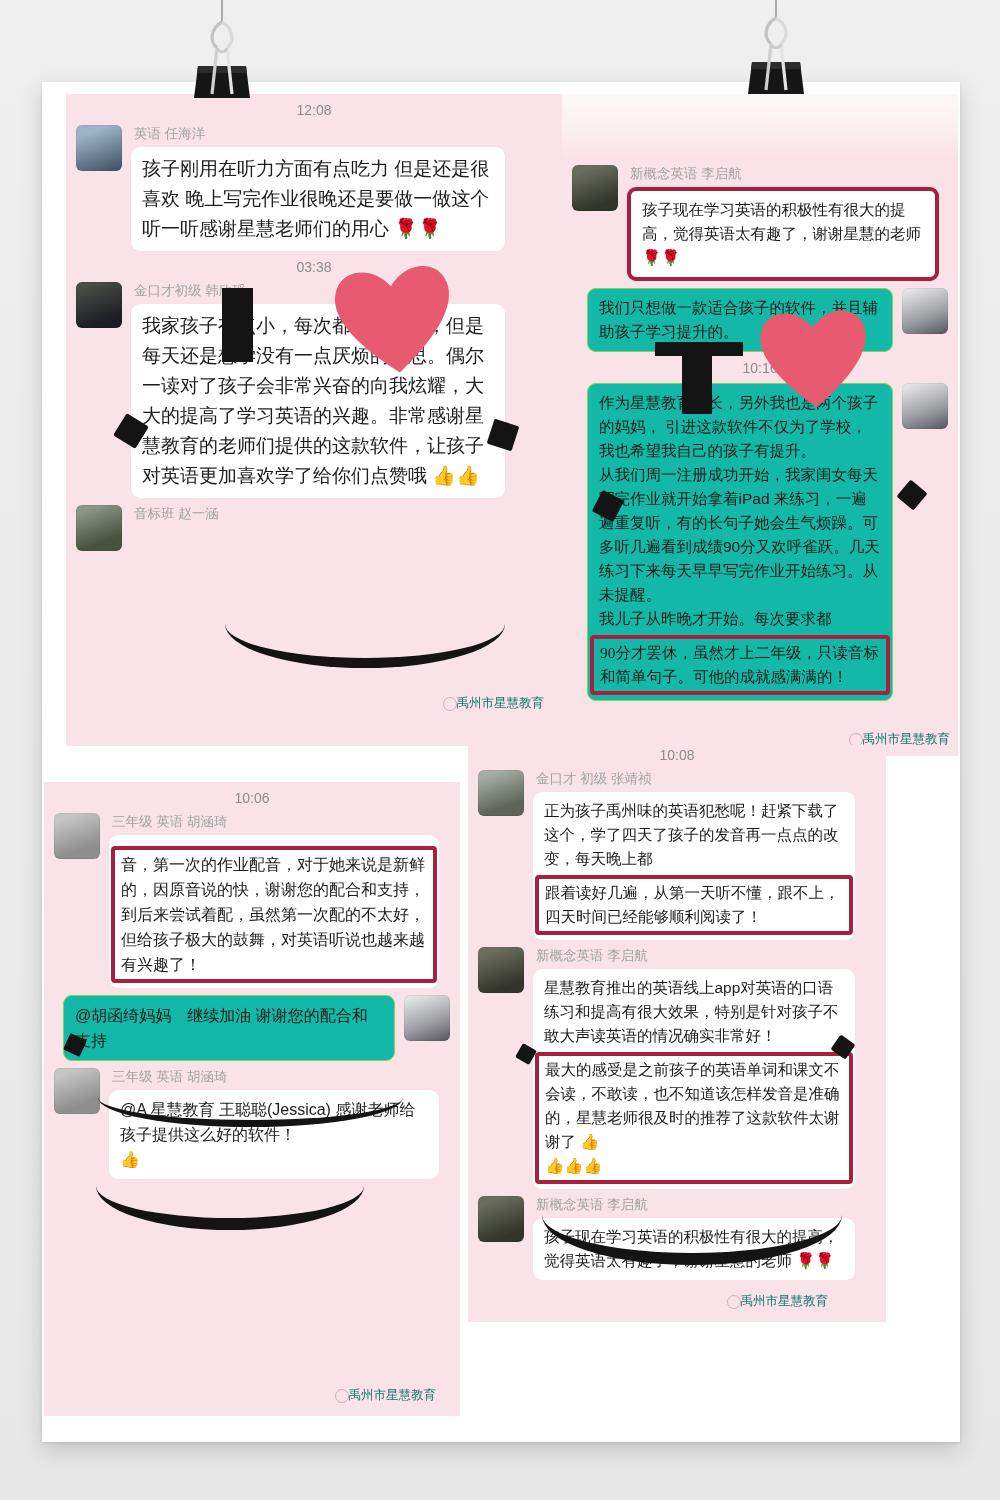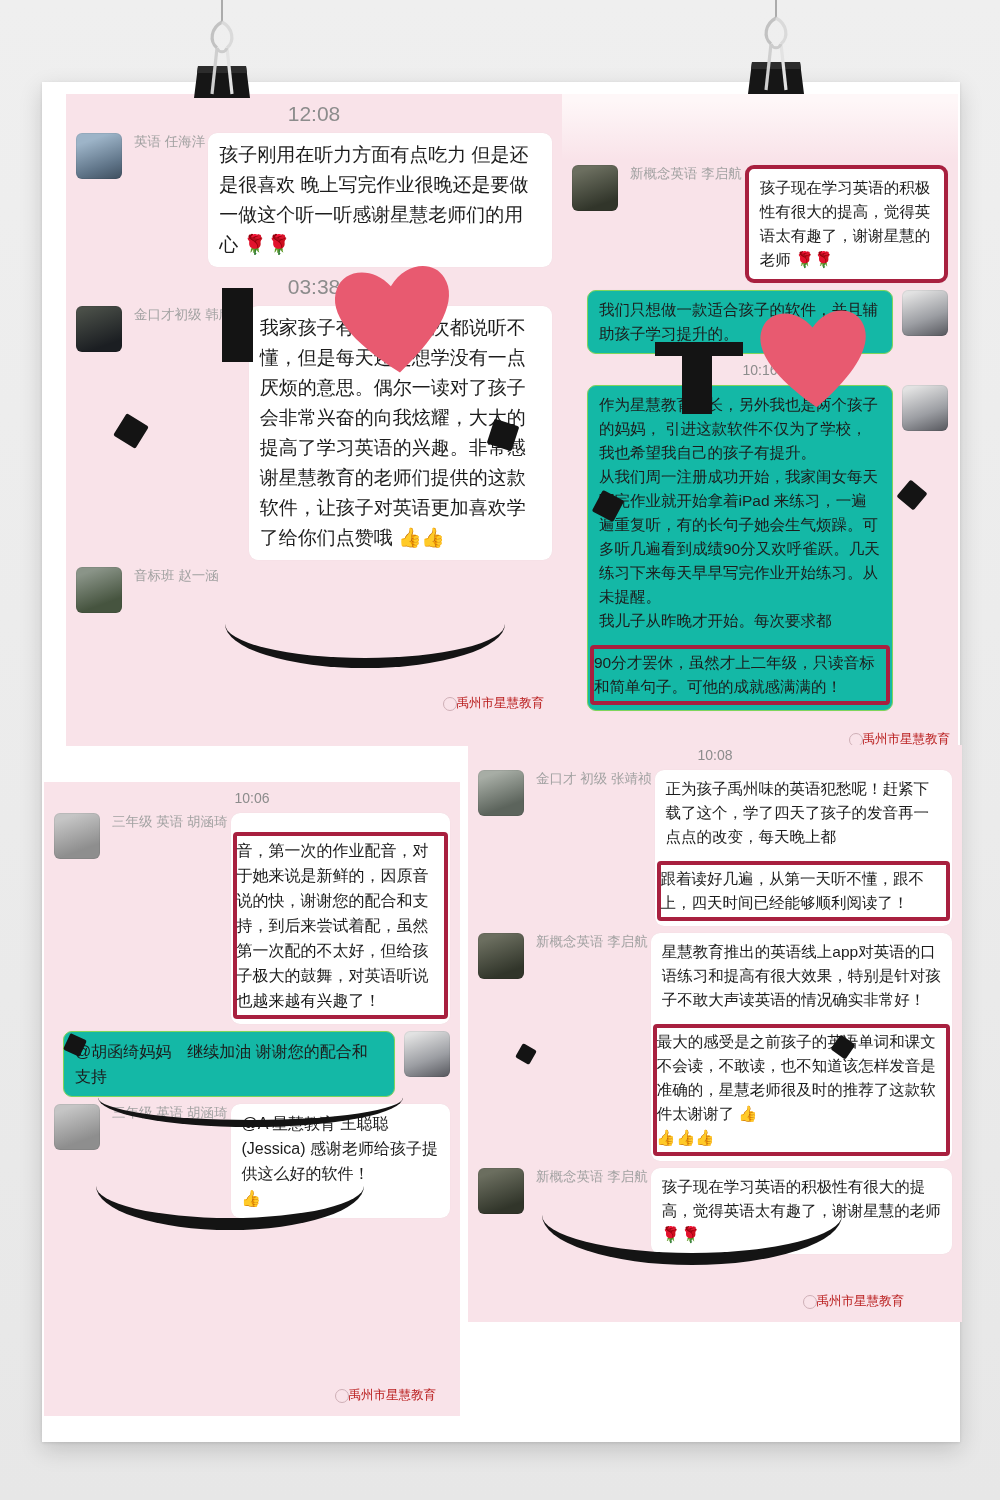--- a/index.html
+++ b/index.html
@@ -23,35 +23,35 @@
   .msg{position:relative;z-index:2;display:flex;gap:9px;margin:7px 10px;align-items:flex-start;}
   .msg.right{flex-direction:row-reverse;}
   .avatar{width:46px;height:46px;border-radius:6px;flex:none;box-shadow:0 0 0 1px rgba(0,0,0,.06) inset;}
   .av-sea{background:linear-gradient(160deg,#9db4c8 20%,#5f7488 70%,#3e4e5e);}
   .av-night{background:linear-gradient(160deg,#4a4f48 10%,#1b1e22 80%);}
   .av-hill{background:linear-gradient(160deg,#8a9488 15%,#46543f 75%);}
   .av-forest{background:linear-gradient(160deg,#6b6e5f 15%,#31352a 80%);}
   .av-woman{background:linear-gradient(160deg,#e2e2e2 10%,#9c9ea3 60%,#55565c);}
   .av-person{background:linear-gradient(160deg,#c5c5c5 15%,#8e8e8e 75%);}
   .av-pair{background:linear-gradient(160deg,#a7ada5 15%,#5c645c 75%);}
-  .mbody{display:flex;flex-direction:row;align-items:flex-start;min-width:0;}
+  .mbody{display:flex;flex-direction:column;align-items:flex-start;min-width:0;}
   .right .mbody{align-items:flex-end;}
   .sender{font-size:13.5px;color:#a2a2a2;margin:0 3px 4px;white-space:nowrap;}
   .bubble{background:#fff;border-radius:9px;padding:7px 11px;color:#1c1c1c;
           white-space:pre-line;box-shadow:0 0 1px rgba(0,0,0,.08);}
   .bubble.green{background:#14b8a6;border:1px solid #7fd55b;}
   .bubble.boxed{border:4px solid #a8203f;}
-  .redbox{border:4px solid #a8203f;border-radius:4px;margin:12px -9px -2px;padding:2px 0;}
+  .redbox{border:4px solid #a8203f;border-radius:4px;margin:4px -9px -2px;padding:2px 6px;font-family:Liberation Serif, serif;}
   .p1 .bubble{font-size:19px;line-height:30px;max-width:352px;}
-  .p1 .time{font-size:21px;}
+  .p1 .time{font-size:14px;}
   .p2 .bubble{font-size:15.5px;line-height:24px;max-width:282px;}
   .p2 .time,.p3 .time,.p4 .time{font-size:14px;}
   .p3 .bubble{font-size:16px;line-height:25px;max-width:308px;}
   .p4 .bubble{font-size:15.5px;line-height:24px;max-width:300px;}
-  .wm{position:absolute;display:flex;align-items:center;color:#b91c1c;font-size:12.5px;z-index:3;white-space:nowrap;justify-content:center;}
+  .wm{position:absolute;display:flex;align-items:center;color:#0f766e;font-size:12.5px;z-index:3;white-space:nowrap;justify-content:center;}
   .wm .circ{width:12px;height:12px;border:1.6px solid #cfb0b7;border-radius:50%;flex:none;}
 </style>
 </head>
 <body>
 
 <div class="scene">
 
   <div class="string" style="left:221px;height:24px"></div>
   <div class="string" style="left:775px;height:20px"></div>
 
@@ -179,21 +179,21 @@
         <div class="bubble">@A 星慧教育 王聪聪(Jessica) 感谢老师给孩子提供这么好的软件！
 👍</div>
       </div>
     </div>
     <div class="wm" style="right:24px;bottom:12px">
       <span class="circ"></span>
       <span>禹州市星慧教育</span>
     </div>
   </div>
 
-  <div class="panel p4" style="left:468px;top:745px;width:494px;height:577px">
+  <div class="panel p4" style="left:468px;top:745px;width:418px;height:577px">
     <div class="time" style="margin-top:2px">10:08</div>
     <div class="msg">
       <div class="avatar av-pair"></div>
       <div class="mbody">
         <div class="sender">金口才 初级 张靖祯</div>
         <div class="bubble"><span>正为孩子禹州味的英语犯愁呢！赶紧下载了这个，学了四天了孩子的发音再一点点的改变，每天晚上都</span><div class="redbox">跟着读好几遍，从第一天听不懂，跟不上，四天时间已经能够顺利阅读了！</div></div>
       </div>
     </div>
     <div class="msg">
       <div class="avatar av-forest"></div>

